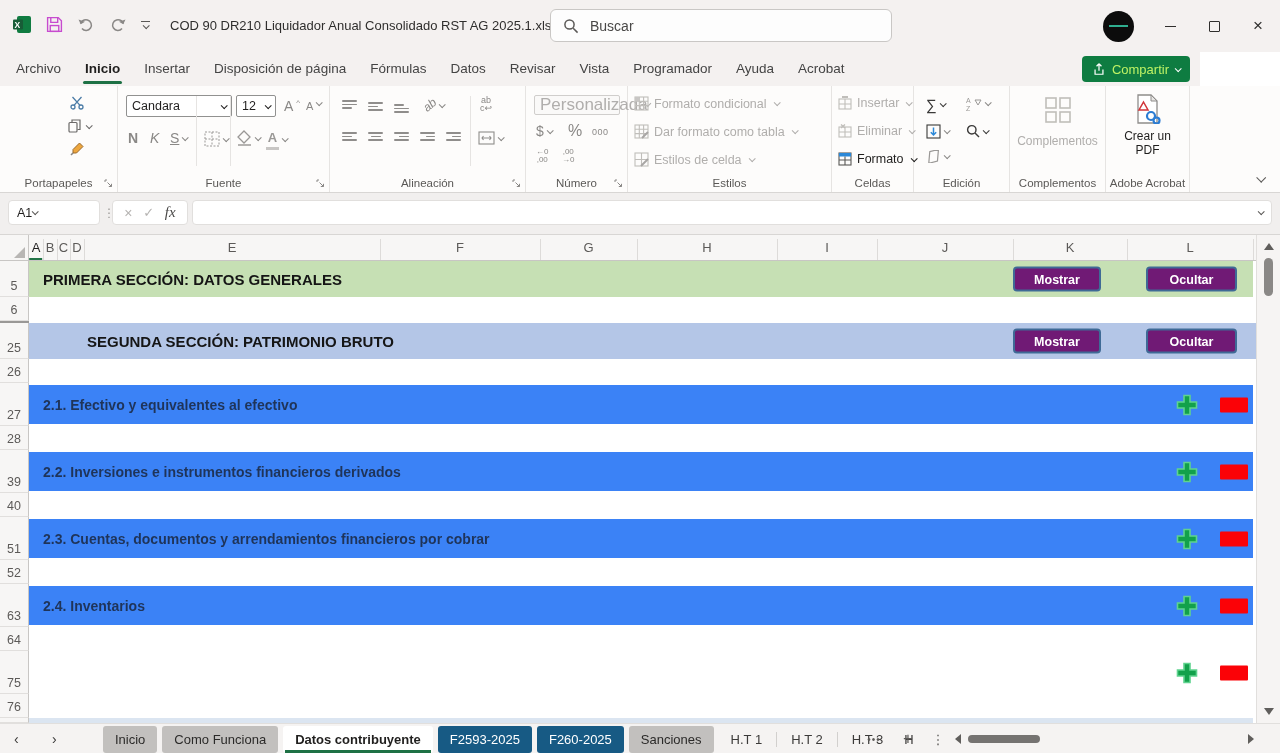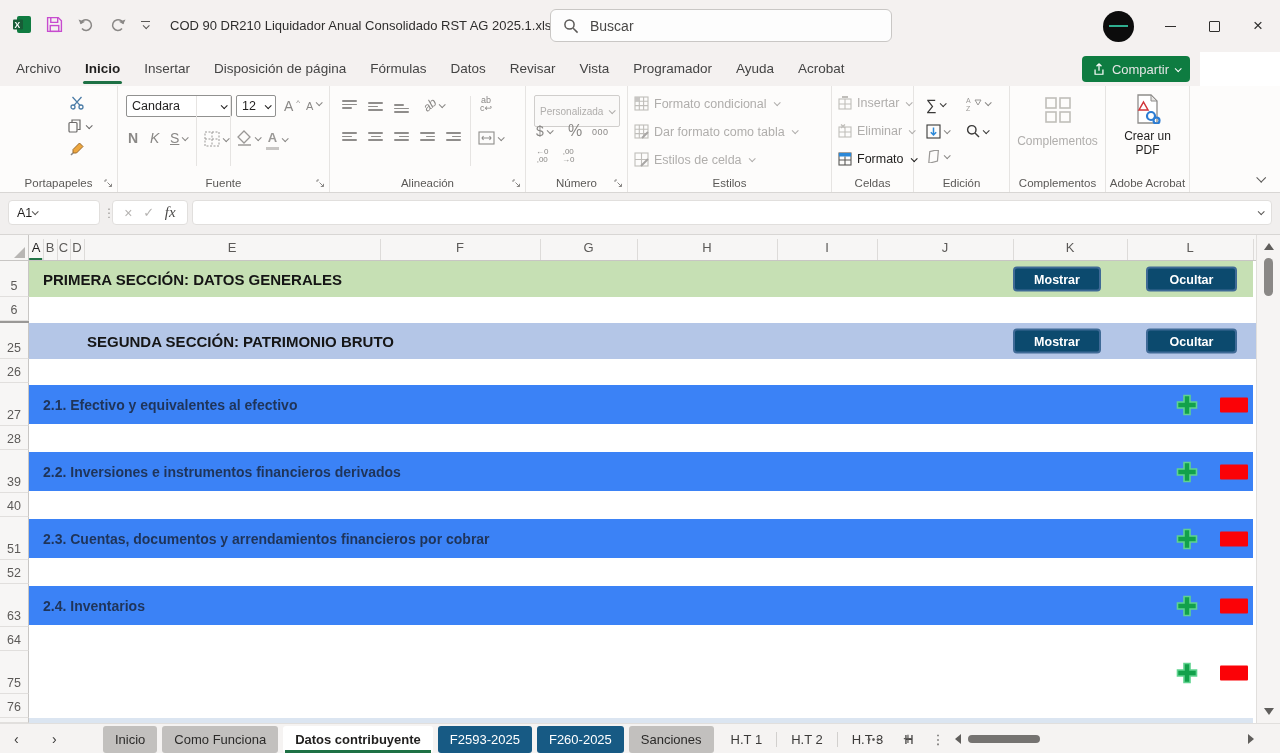--- a/index.html
+++ b/index.html
@@ -26,21 +26,21 @@
   .winbtn .minbar{width:11px;border-top:1.6px solid #2f2e2d;}
   .winbtn .restore{width:9px;height:9px;border:1.3px solid #2f2e2d;border-radius:1px;position:relative;background:#f4f1f0;}
   .winbtn .restore::before{content:"";position:absolute;left:2px;top:-4px;width:9px;height:9px;border:1.3px solid #2f2e2d;border-radius:1px;z-index:-1;}
 
   
   .menubar{position:absolute;left:0;top:52px;width:1200px;height:34px;background:#f4f1f0;}
   .mtabs{position:absolute;left:4px;top:0;height:34px;display:flex;align-items:center;}
   .mtab{padding:0 12px;font-size:13.5px;color:#444;height:34px;line-height:33px;position:relative;cursor:pointer;white-space:nowrap;}
   .mtab.active{color:#201f1e;font-weight:bold;}
   .mtab.active::after{content:"";position:absolute;left:10px;right:10px;bottom:2px;height:3px;background:#1e7145;border-radius:2px;}
-  .share-btn{position:absolute;right:10px;top:4px;height:26px;background:#0e7c41;border:none;border-radius:4px;color:#e5e5e5;font-size:13px;display:flex;align-items:center;gap:6px;padding:0 10px;cursor:pointer;font-family:"Liberation Sans",sans-serif;}
+  .share-btn{position:absolute;right:10px;top:4px;height:26px;background:#0e7c41;border:none;border-radius:4px;color:#bef264;font-size:13px;display:flex;align-items:center;gap:6px;padding:0 10px;cursor:pointer;font-family:"Liberation Sans",sans-serif;}
 
   
   .ribbon{position:absolute;left:0;top:86px;width:1280px;height:107px;background:#fdfcfb;border-bottom:1px solid #d8d6d4;box-sizing:border-box;display:flex;}
   .rgroup{position:relative;height:100%;border-right:1px solid #e6e4e2;box-sizing:border-box;flex:none;}
   .rg-label{position:absolute;left:0;right:0;bottom:3px;text-align:center;font-size:11.5px;color:#5a5856;}
   .launcher{position:absolute;right:4px;bottom:4px;cursor:pointer;}
   .dis{color:#b0aeac !important;}
   .cmb{position:absolute;background:#fff;border:1px solid #919190;border-radius:2px;display:flex;align-items:center;font-size:12.5px;color:#201f1e;padding:0 5px;box-sizing:border-box;justify-content:space-between;cursor:pointer;}
   .cmb.disabled{color:#b0aeac;border-color:#d0cecc;background:#faf9f8;}
   .vline{position:absolute;top:10px;bottom:26px;width:1px;background:#e6e4e2;}
@@ -74,21 +74,21 @@
   .rows{position:absolute;left:0;top:261px;width:1256px;}
   .grow{position:relative;width:1256px;}
   .rowhead{position:absolute;left:0;top:0;bottom:0;width:29px;background:#f7f6f5;border-right:1px solid #c8c6c4;border-bottom:1px solid #e1dfdd;box-sizing:border-box;display:flex;align-items:flex-end;justify-content:center;font-size:12.5px;color:#5c5a58;padding-bottom:3px;cursor:pointer;}
   .band{position:absolute;left:29px;width:1224px;top:0;bottom:0;display:flex;align-items:center;cursor:cell;}
   .grow.section_green .band{background:#c6e0b4;}
   .grow.section_blue .band{background:#b4c6e7;padding-left:44px;}
   .grow.item .band{background:#3b82f6;top:2px;bottom:2px;}
   .grow.partial .band{background:#dbe5f1;}
   .sec-text{font-size:15px;font-weight:bold;color:#151515;padding-left:14px;white-space:nowrap;}
   .item-text{font-size:14px;font-weight:bold;color:#1f3459;padding-left:14px;white-space:nowrap;}
-  .secbtn{position:absolute;top:50%;transform:translateY(-50%);height:25px;background:#0c4a6e;border:2px solid #3f6a96;border-radius:4px;color:#fff;font-size:12.5px;font-weight:bold;cursor:pointer;font-family:"Liberation Sans",sans-serif;padding:0;}
+  .secbtn{position:absolute;top:50%;transform:translateY(-50%);height:25px;background:#701a75;border:2px solid #3f6a96;border-radius:4px;color:#fff;font-size:12.5px;font-weight:bold;cursor:pointer;font-family:"Liberation Sans",sans-serif;padding:0;}
   .btn-show{left:1013px;width:88px;}
   .btn-hide{left:1146px;width:91px;}
   .plusbtn{position:absolute;left:1176px;top:50%;transform:translateY(-50%);width:22px;height:22px;cursor:pointer;}
   .minusbtn{position:absolute;left:1220px;top:50%;transform:translateY(-50%);width:28px;height:15px;background:#fb0207;border-radius:1px;cursor:pointer;}
   .sep{position:relative;height:2px;width:1256px;}
   .sep .sh{position:absolute;left:0;top:0;width:29px;height:2px;background:#9a9896;}
 
   
   .vscroll{position:absolute;right:0;top:235px;width:24px;height:488px;background:#f6f4f3;border-left:1px solid #e1dfdd;box-sizing:border-box;}
   .varrow{position:absolute;left:50%;transform:translateX(-50%);width:0;height:0;cursor:pointer;}
@@ -351,21 +351,21 @@
       <div class="rg-label">Alineación</div>
       <span class="launcher">
         <svg width="9" height="9" viewBox="0 0 9 9" fill="none" stroke="#8a8886" stroke-width="1">
             <path d="M1 3 V1 H3"></path>
             <path d="M3.5 3.5 L7.5 7.5 M7.5 4.8 V7.5 H4.8"></path>
           </svg>
       </span>
     </div>
 
     <div class="rgroup" style="width:102px">
-      <div class="cmb disabled" style="left:8px;top:9px;width:86px;height:32px;font-size:10px">
+      <div class="cmb disabled" style="left:8px;top:9px;width:86px;height:20px;font-size:17px">
         <span>Personalizada</span>
           <span class="chev s"></span>
       </div>
       <div class="ric" style="left:10px;top:37px">
         <span style="font-size:14px">$</span>
           <span class="chev s"></span>
       </div>
       <div class="ric" style="left:42px;top:36px">
         <span style="font-size:16px">%</span>
       </div>

